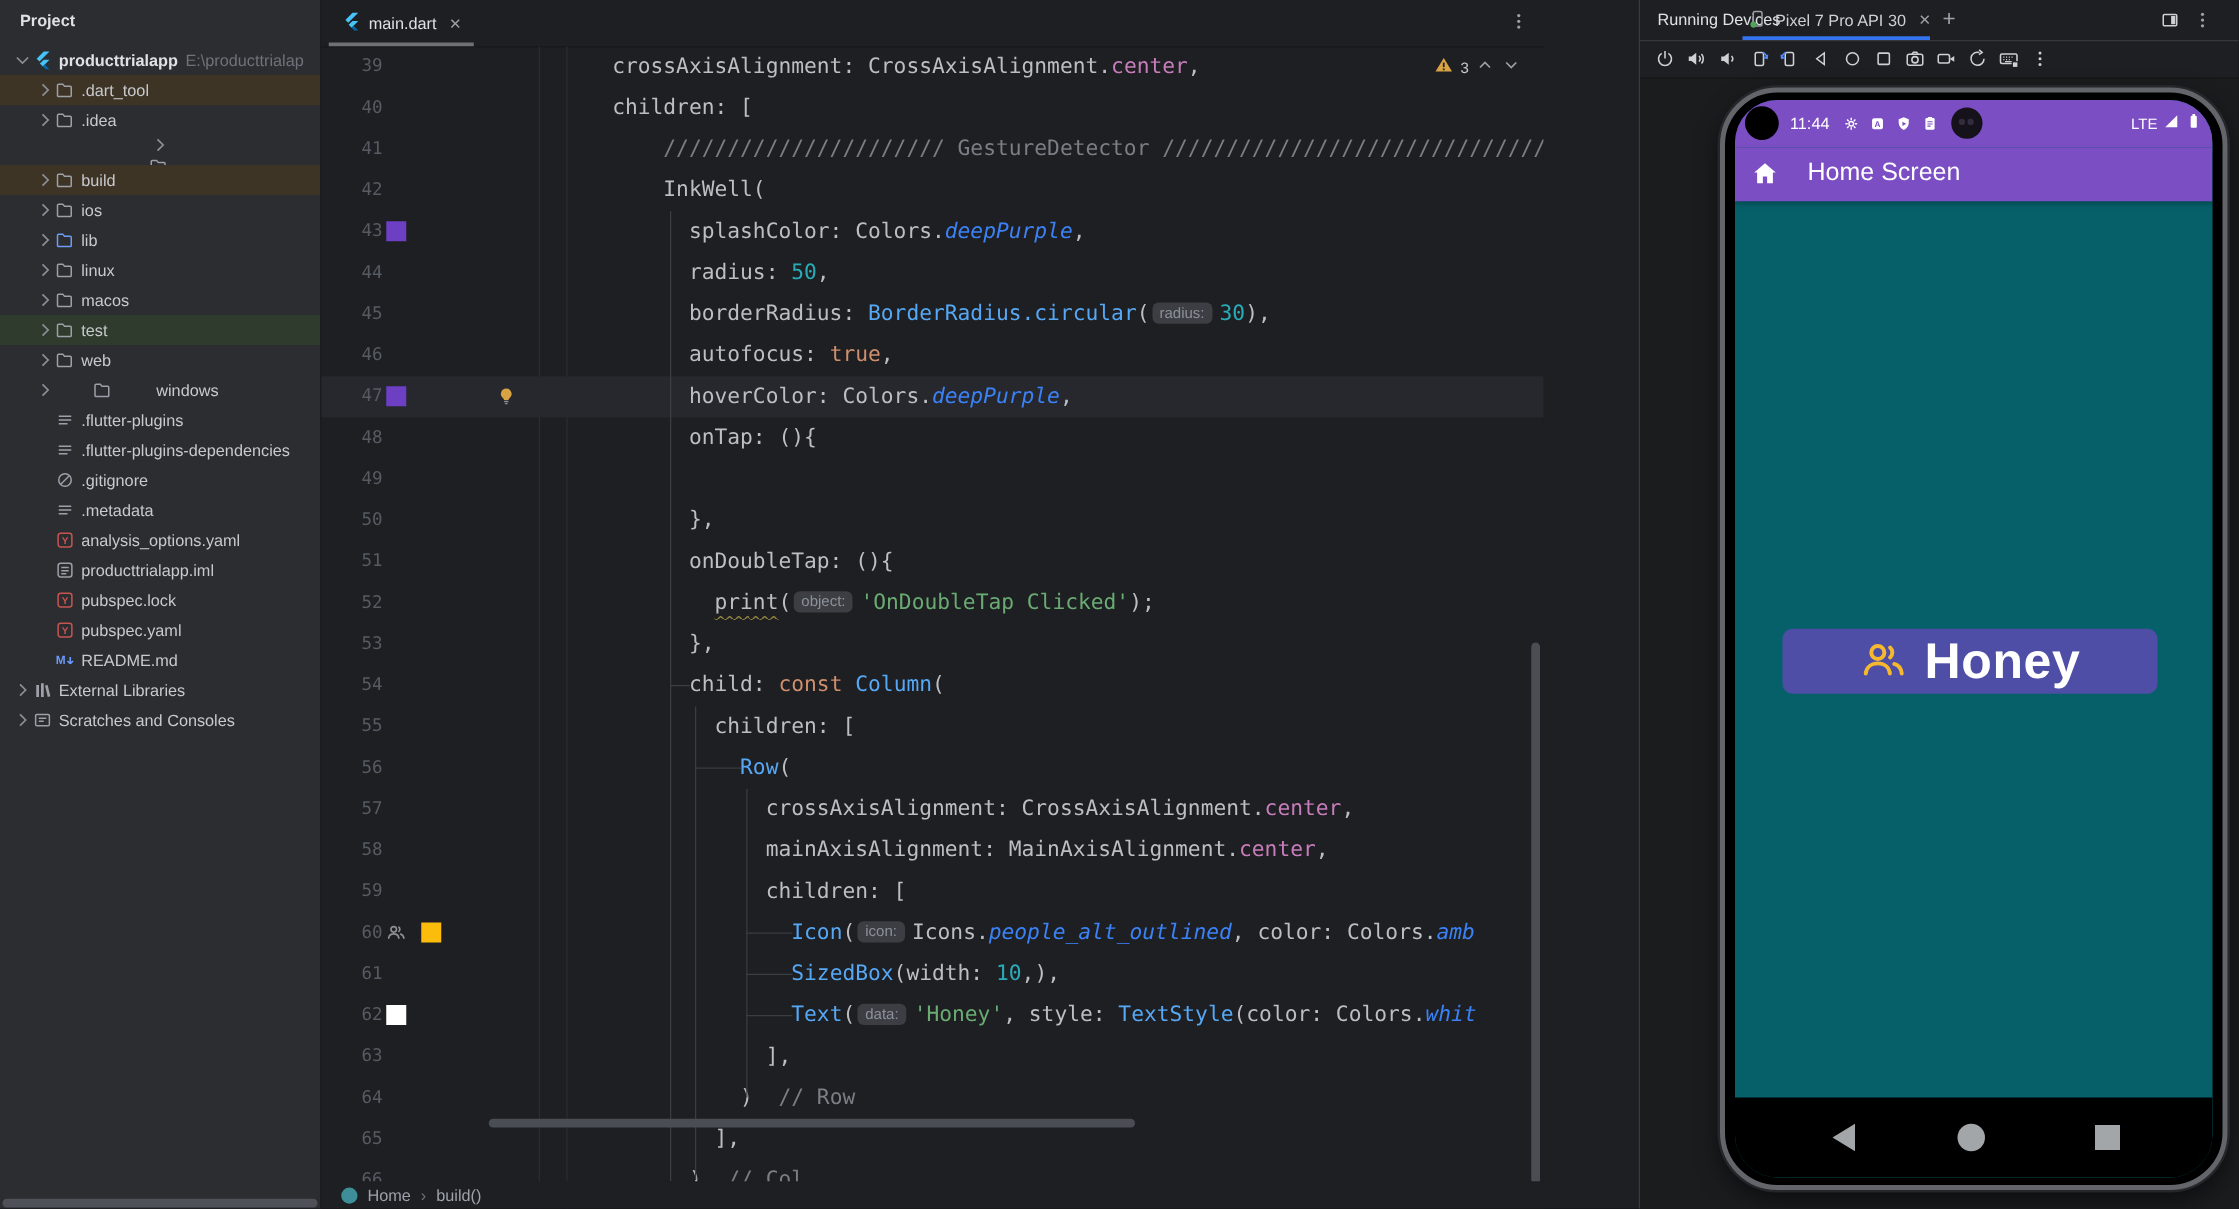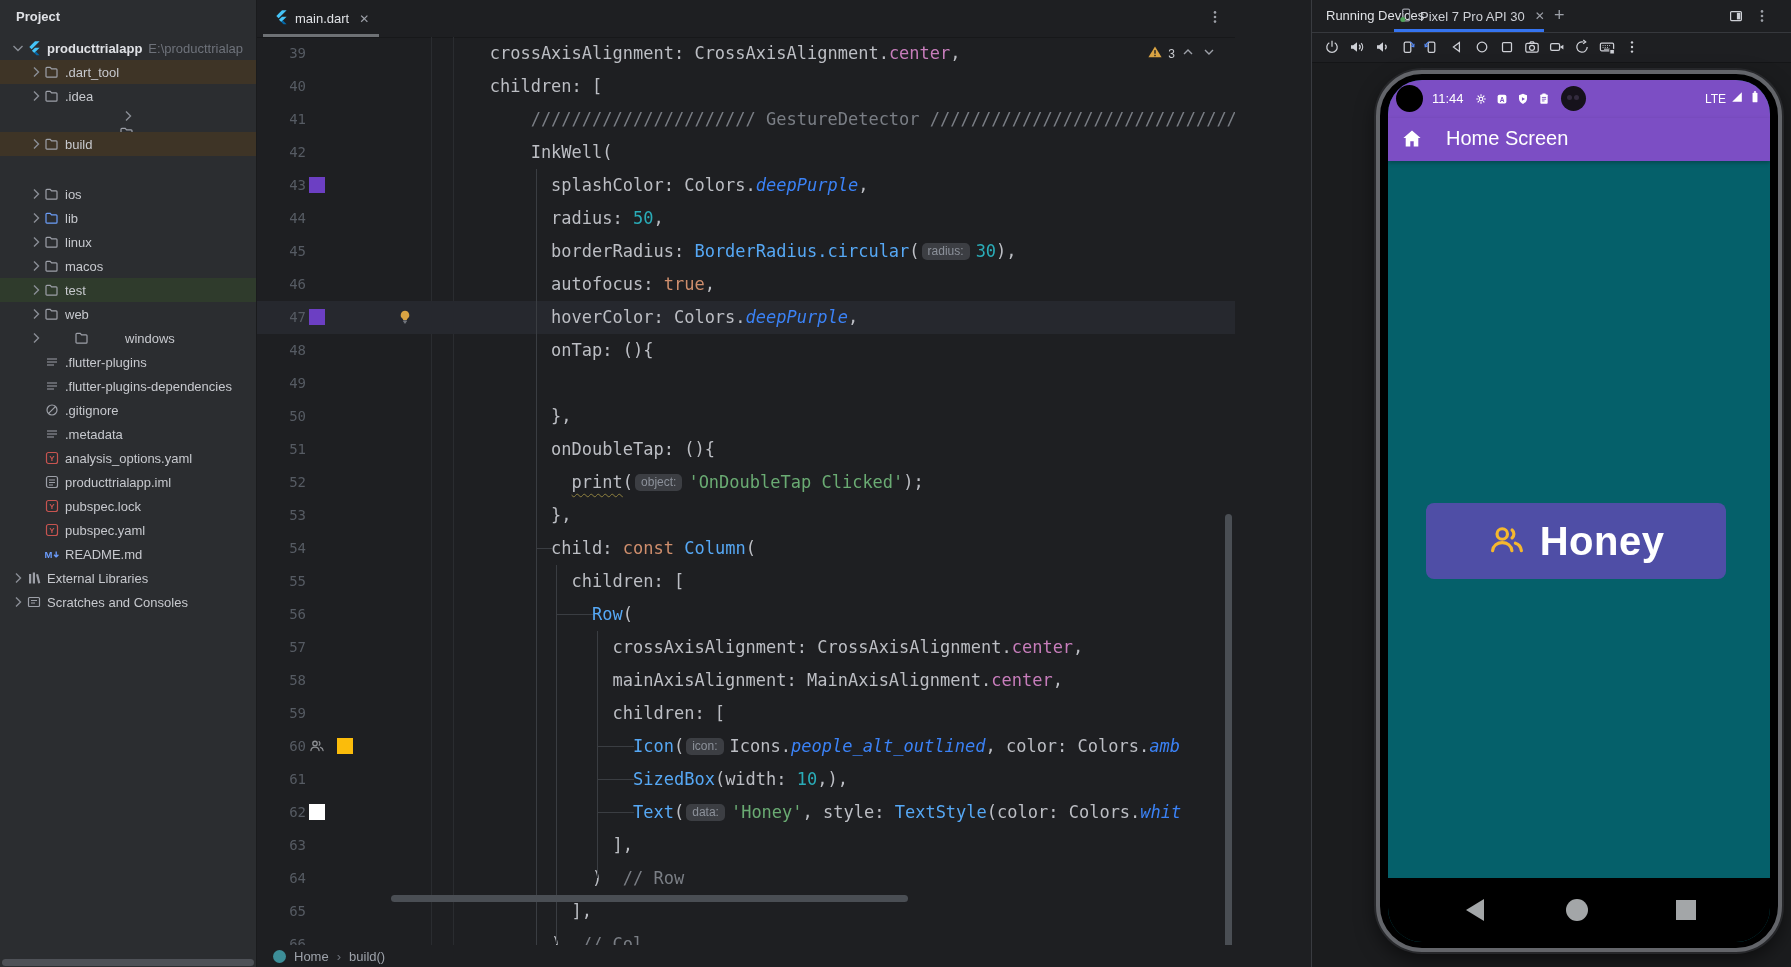--- a/index.html
+++ b/index.html
@@ -66,21 +66,21 @@
   .sb-time{position:absolute;left:44px;top:11px;color:#fff;font-size:13px;}
   .sb-icons{position:absolute;left:86px;top:12px;display:flex;gap:7px;}
   .cutout-l{position:absolute;left:8px;top:5px;width:27px;height:27px;border-radius:50%;background:#000;}
   .cutout-c{position:absolute;left:173px;top:6px;width:25px;height:25px;border-radius:50%;background:#16121B;}
   .cutout-c i{position:absolute;width:5px;height:5px;border-radius:50%;background:#332B3E;left:6px;top:9px;}
   .cutout-c i+i{left:13px;}
   .sb-right{position:absolute;right:8px;top:10px;display:flex;align-items:center;gap:4px;color:#fff;font-size:12px;}
   .abar{position:absolute;top:38px;left:0;right:0;height:43px;box-shadow:0 2px 4px rgba(0,0,0,.25);}
   .abar-home{position:absolute;left:12px;top:9px;width:24px;height:24px;}
   .abar-title{position:absolute;left:58px;top:9px;color:#fff;font-size:20px;}
-  .hero{position:absolute;left:38px;top:423px;width:300px;height:76px;border-radius:8px;
+  .hero{position:absolute;left:38px;top:423px;width:300px;height:52px;border-radius:8px;
         display:flex;align-items:center;justify-content:center;gap:14px;}
   .hero-text{color:#fff;font-size:40px;font-weight:bold;letter-spacing:.5px;}
   .nav{position:absolute;left:0;right:0;top:798px;height:64px;background:#000;}
   .nav-back{position:absolute;left:78px;top:21px;width:0;height:0;border-top:11px solid transparent;border-bottom:11px solid transparent;border-right:18px solid #A3A6A8;}
   .nav-home{position:absolute;left:178px;top:21px;width:22px;height:22px;border-radius:50%;background:#A3A6A8;}
   .nav-sq{position:absolute;left:288px;top:22px;width:20px;height:20px;background:#A3A6A8;}
 </style>
 </head>
 <body>
 
@@ -154,21 +154,21 @@
               <path d="M6 3.5L10.5 8 6 12.5" stroke="#8A8E96" stroke-width="1.4" fill="none"></path>
             </svg>
           </span>
           <span class="ticon">
             <svg width="16" height="16" viewBox="0 0 16 16" fill="none" xmlns="http://www.w3.org/2000/svg">
               <path d="M2 4.2c0-.5.4-.9.9-.9h3.3l1.4 1.6h4.5c.5 0 .9.4.9.9v6.5c0 .5-.4.9-.9.9H2.9c-.5 0-.9-.4-.9-.9z" stroke="#9DA0A8" stroke-width="1.2" fill="none"></path>
             </svg>
           </span>
           <span class="tlabel">build</span>
         </div>
-        <div class="trow" style="padding-left: 28px; margin-top: 26px;">
+        <div class="trow" style="padding-left: 28px;">
           <span class="chev">
             <svg width="16" height="16" viewBox="0 0 16 16" fill="none" xmlns="http://www.w3.org/2000/svg">
               <path d="M6 3.5L10.5 8 6 12.5" stroke="#8A8E96" stroke-width="1.4" fill="none"></path>
             </svg>
           </span>
           <span class="ticon">
             <svg width="16" height="16" viewBox="0 0 16 16" fill="none" xmlns="http://www.w3.org/2000/svg">
               <path d="M2 4.2c0-.5.4-.9.9-.9h3.3l1.4 1.6h4.5c.5 0 .9.4.9.9v6.5c0 .5-.4.9-.9.9H2.9c-.5 0-.9-.4-.9-.9z" stroke="#9DA0A8" stroke-width="1.2" fill="none"></path>
             </svg>
           </span>

